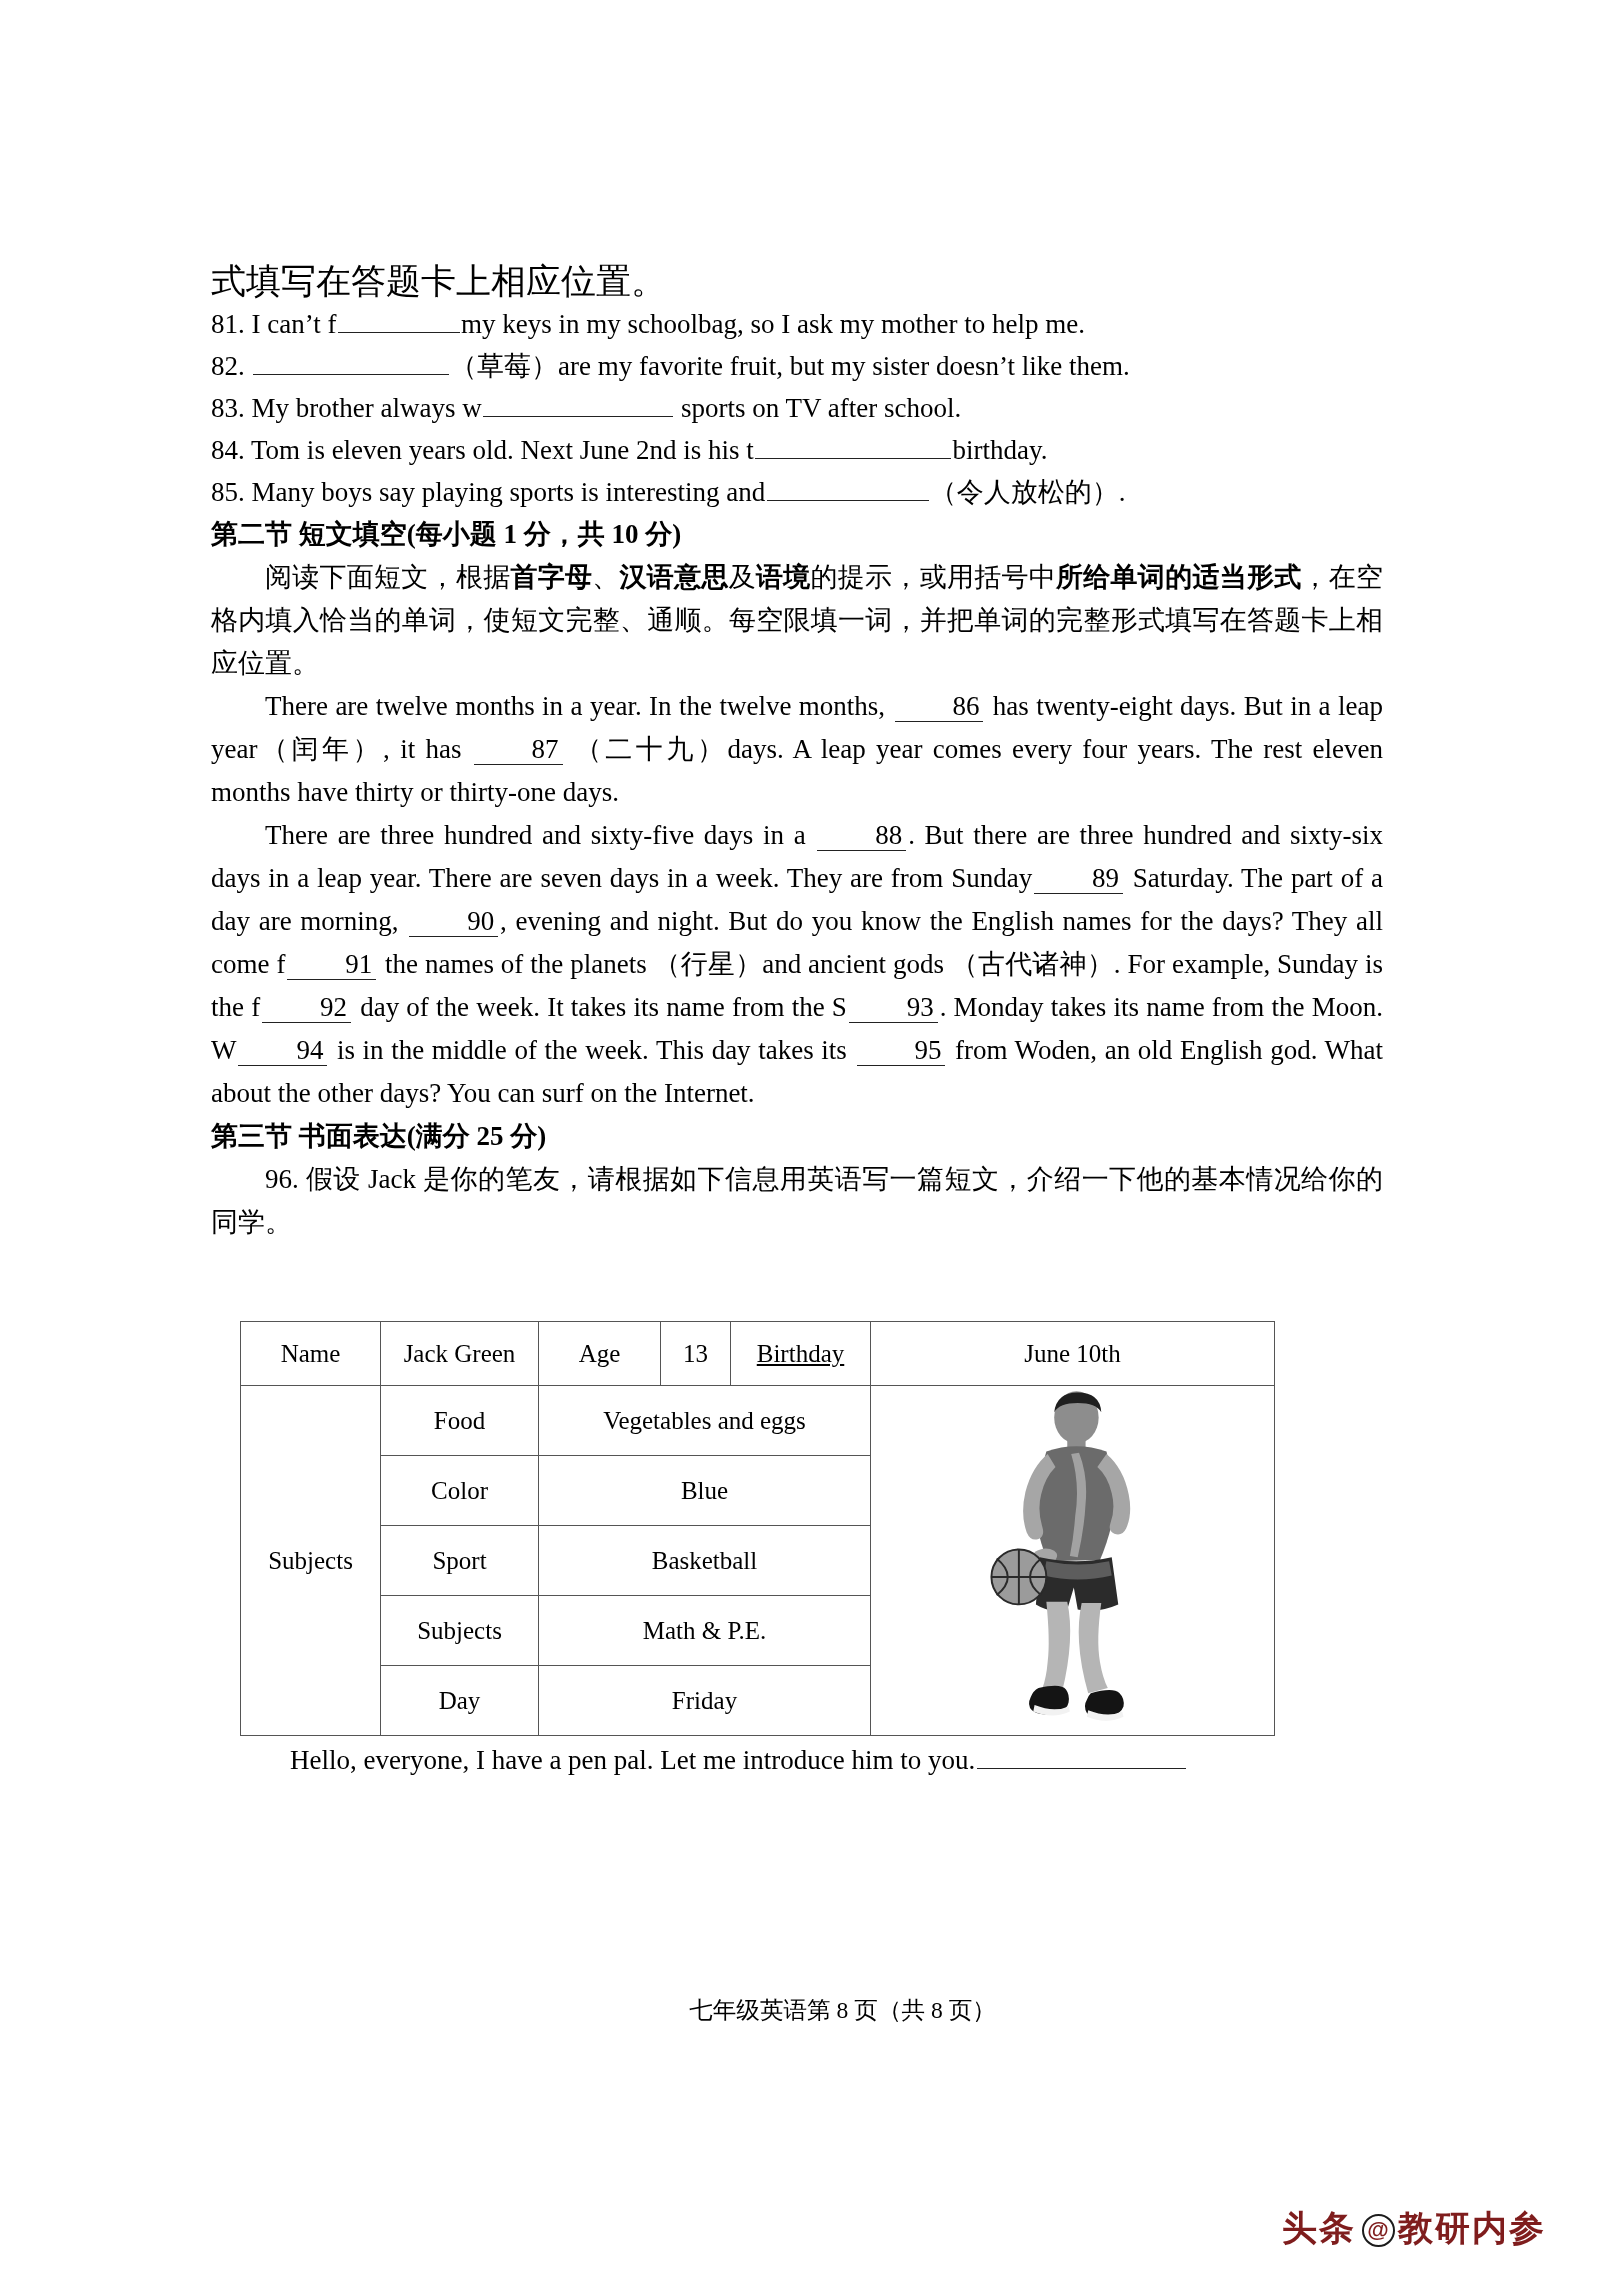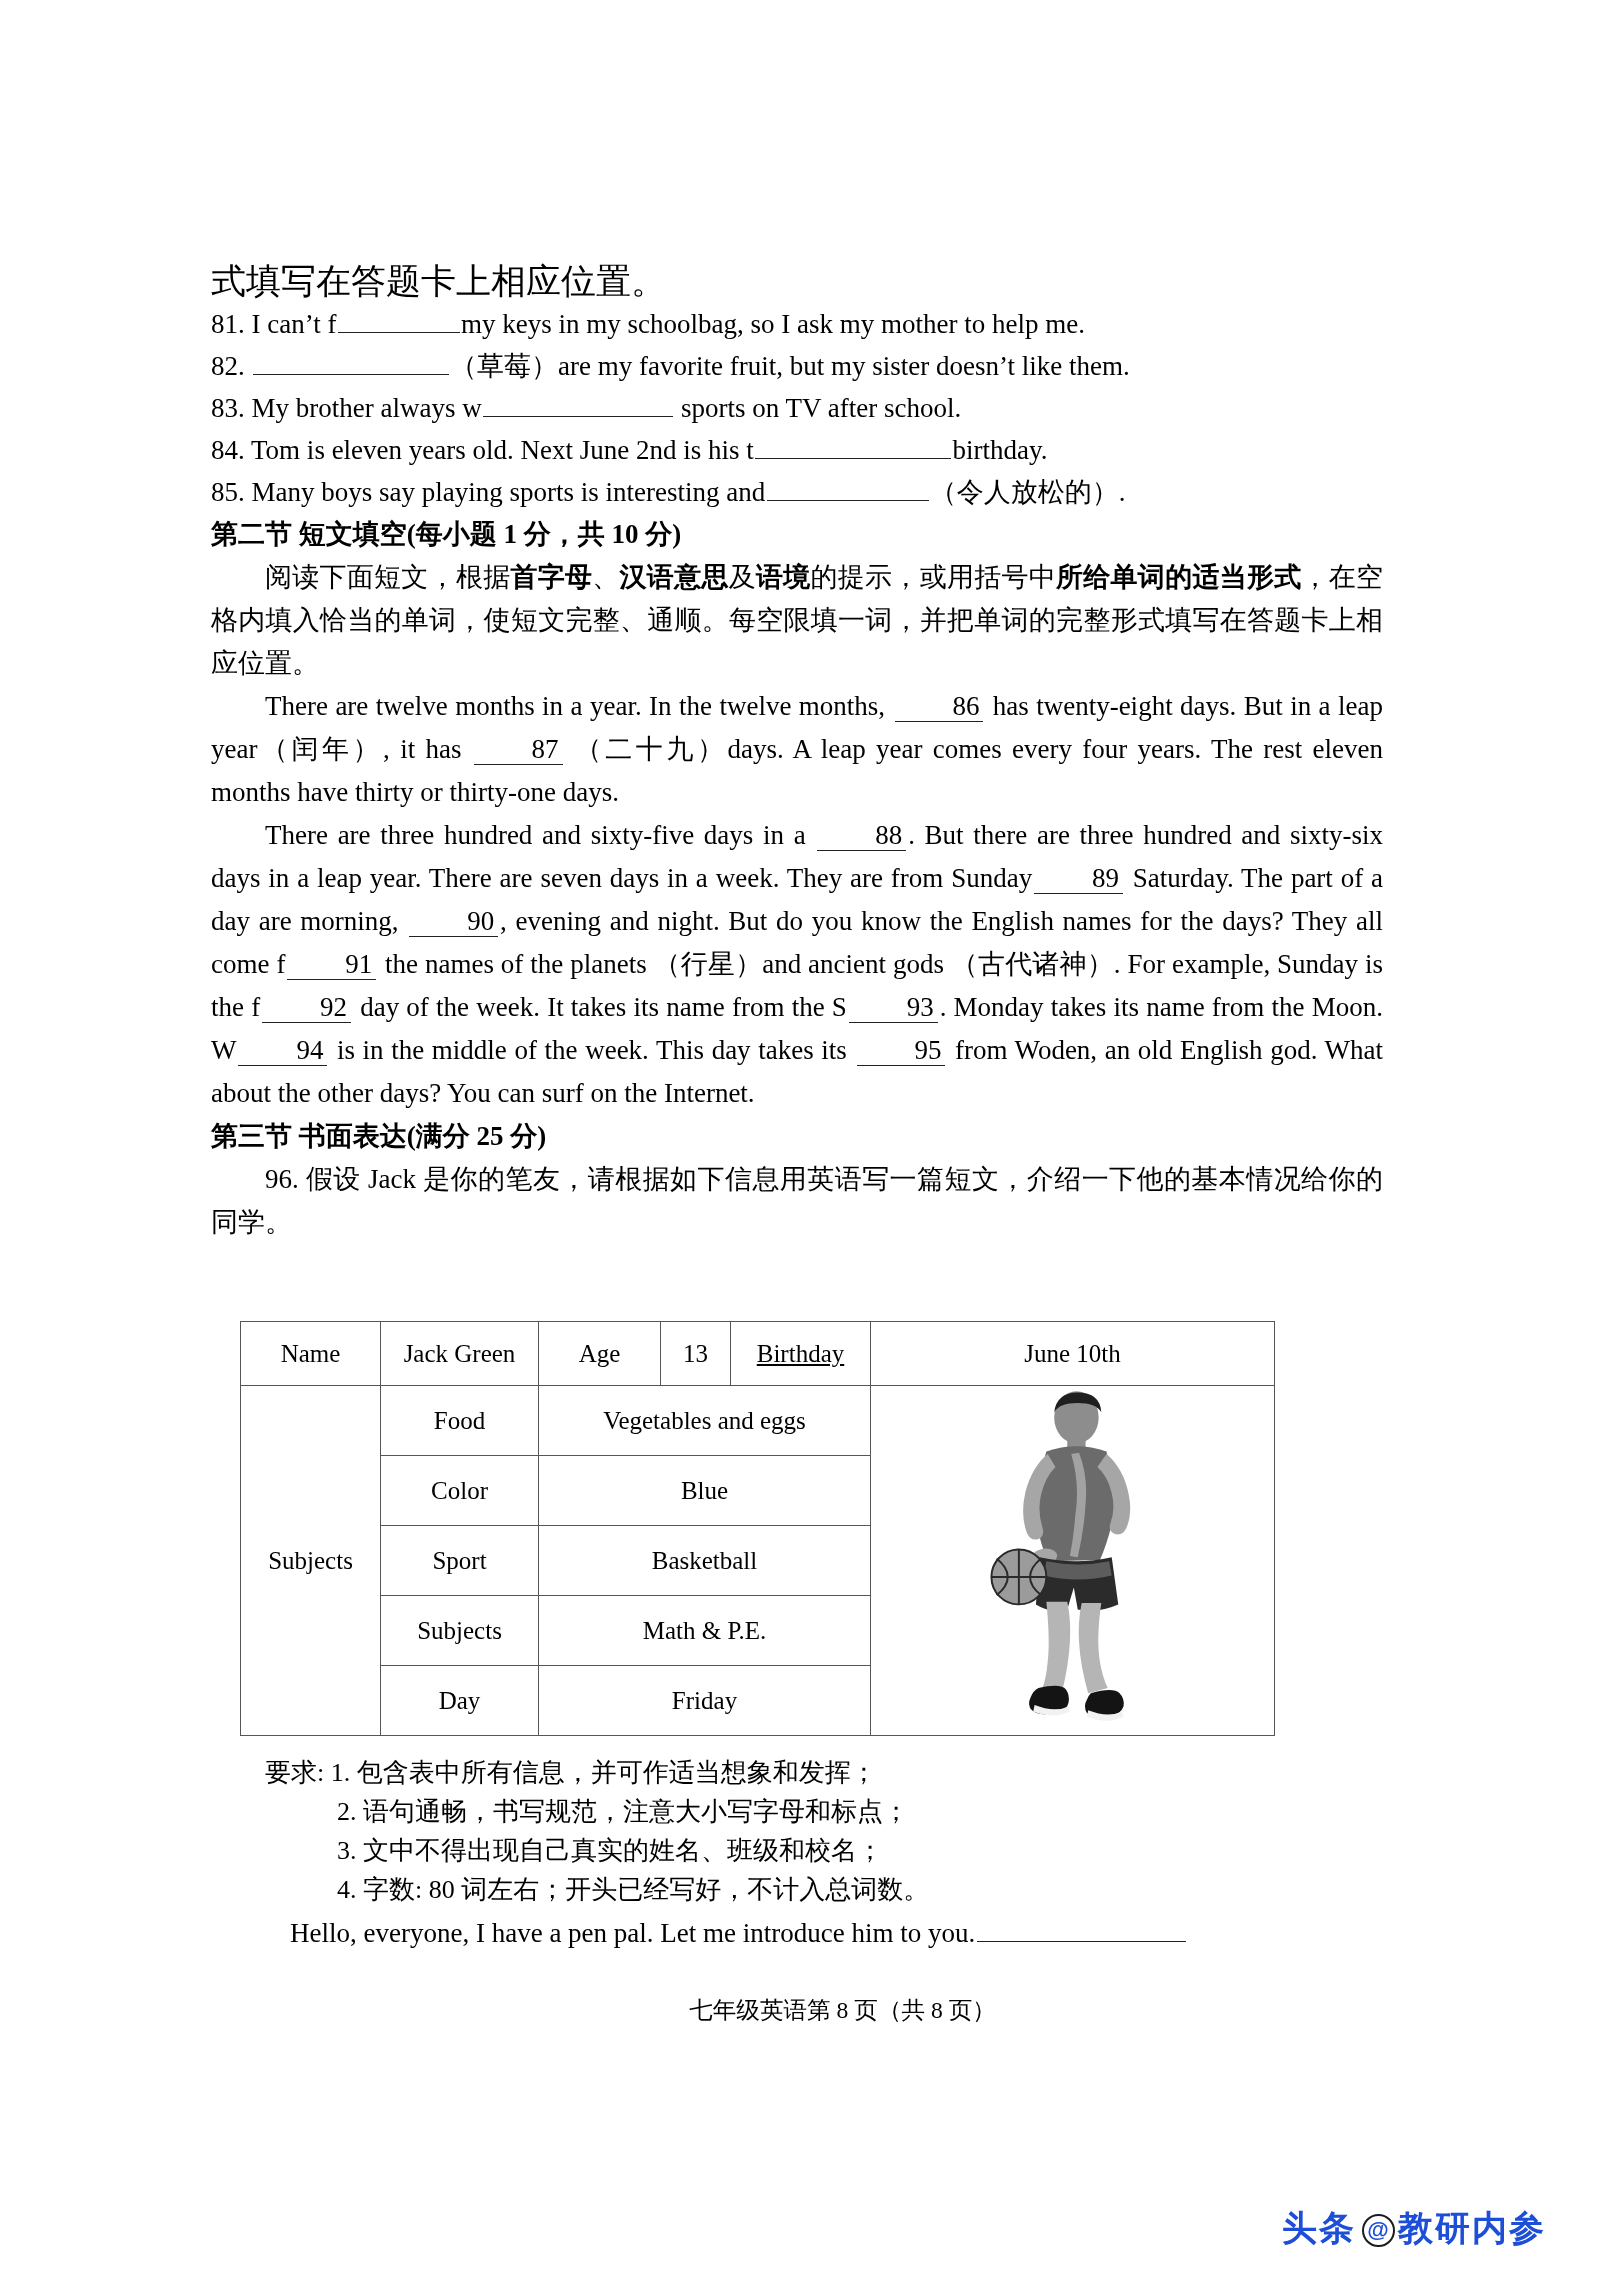--- a/index.html
+++ b/index.html
@@ -156,21 +156,21 @@
     font-family: "Liberation Serif", "DejaVu Serif", serif;
     padding-left: 31px;
   }
 
   .watermark {
     position: absolute;
     right: 77px;
     top: 2205px;
     font-size: 35px;
     font-weight: bold;
-    color: #1d4ed8;
+    color: #7f1d1d;
     letter-spacing: 2px;
     font-family: "Liberation Sans", "DejaVu Sans", sans-serif;
     white-space: nowrap;
   }
   .watermark .at {
     display: inline-block;
     border: 2px solid #1c1c1c;
     border-radius: 50%;
     width: 29px;
     height: 29px;
@@ -306,29 +306,20 @@
         <td class="favval" colspan="3">Math &amp; P.E.</td>
       </tr>
 
       <tr class="r-body">
         <td class="favkey">Day</td>
         <td class="favval" colspan="3">Friday</td>
       </tr>
     </tbody>
       </table>
 
-    <div class="req-wrap">
-      <div class="req req-first">
-        <span>要求:</span>
-        <span>1. 包含表中所有信息，并可作适当想象和发挥；</span>
-      </div>
-      <div class="req req-item">2. 语句通畅，书写规范，注意大小写字母和标点；</div>
-      <div class="req req-item">3. 文中不得出现自己真实的姓名、班级和校名；</div>
-      <div class="req req-item">4. 字数: 80 词左右；开头已经写好，不计入总词数。</div>
-    </div>
 
     <div class="opening">
       <span>Hello, everyone, I have a pen pal. Let me introduce him to you.</span><span class="blank tail"></span>
     </div>
   </div>
 
   <div class="footer">七年级英语第 8 页（共 8 页）</div>
 
   <div class="watermark">
     <span>头条</span><span class="at">@</span><span>教研内参</span>

